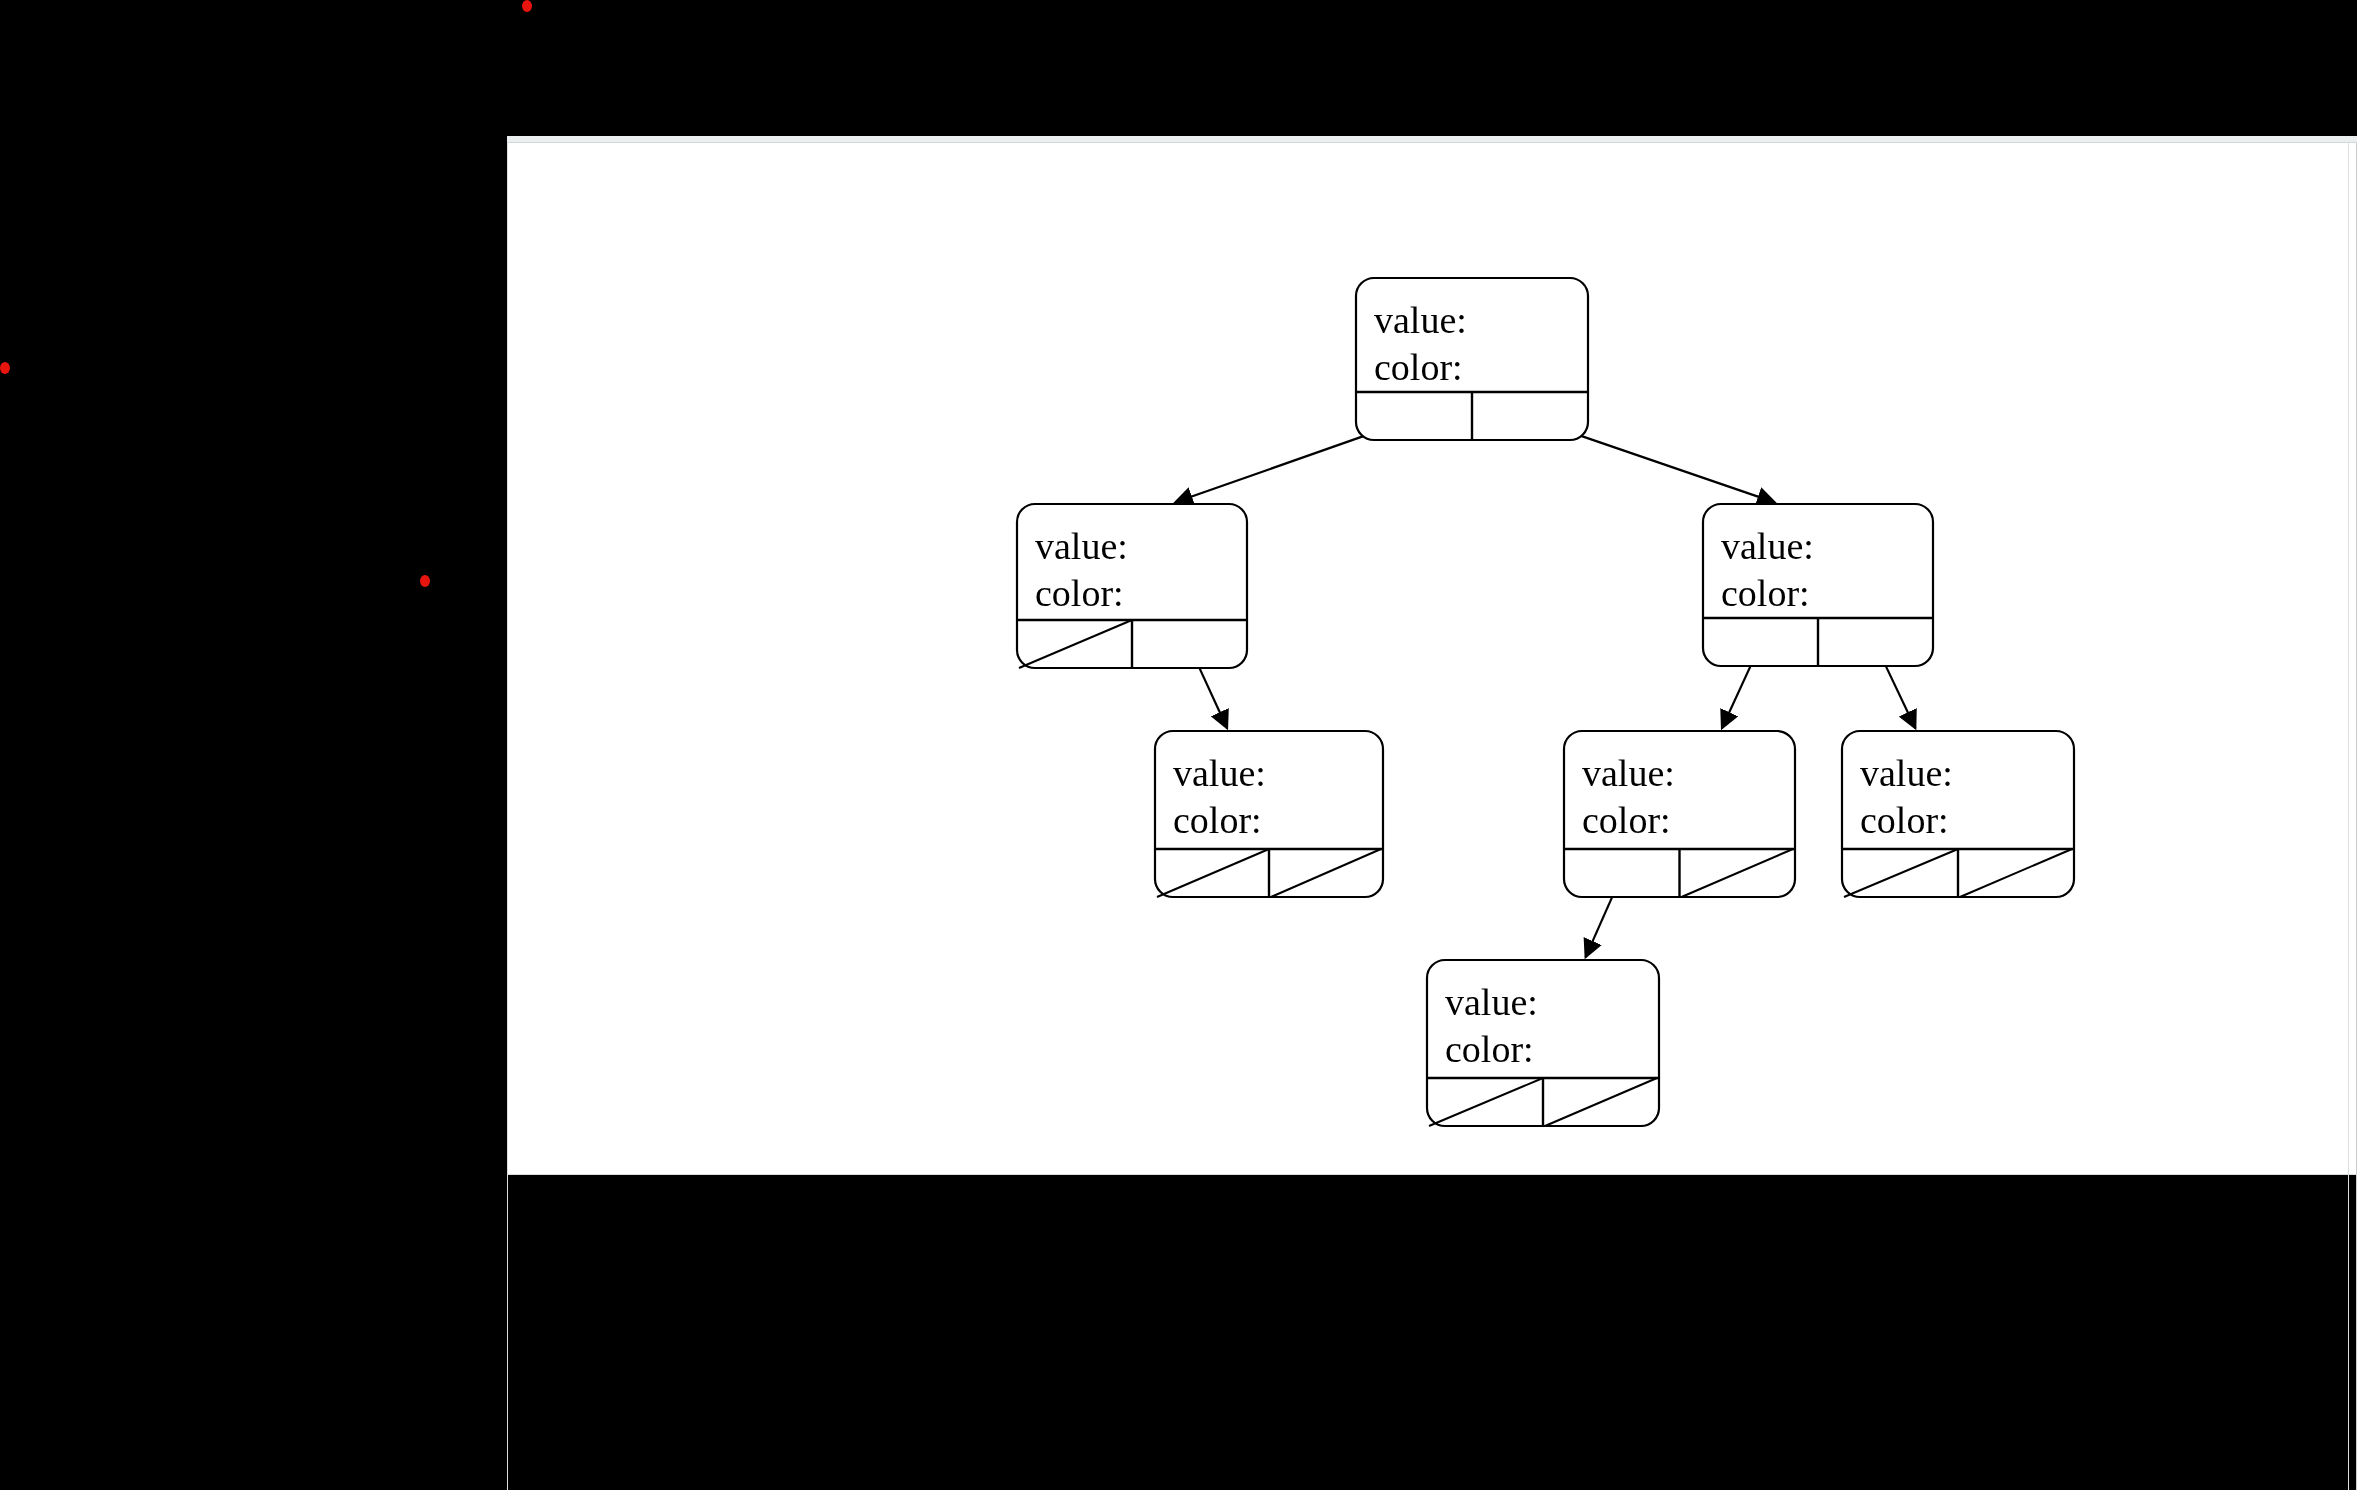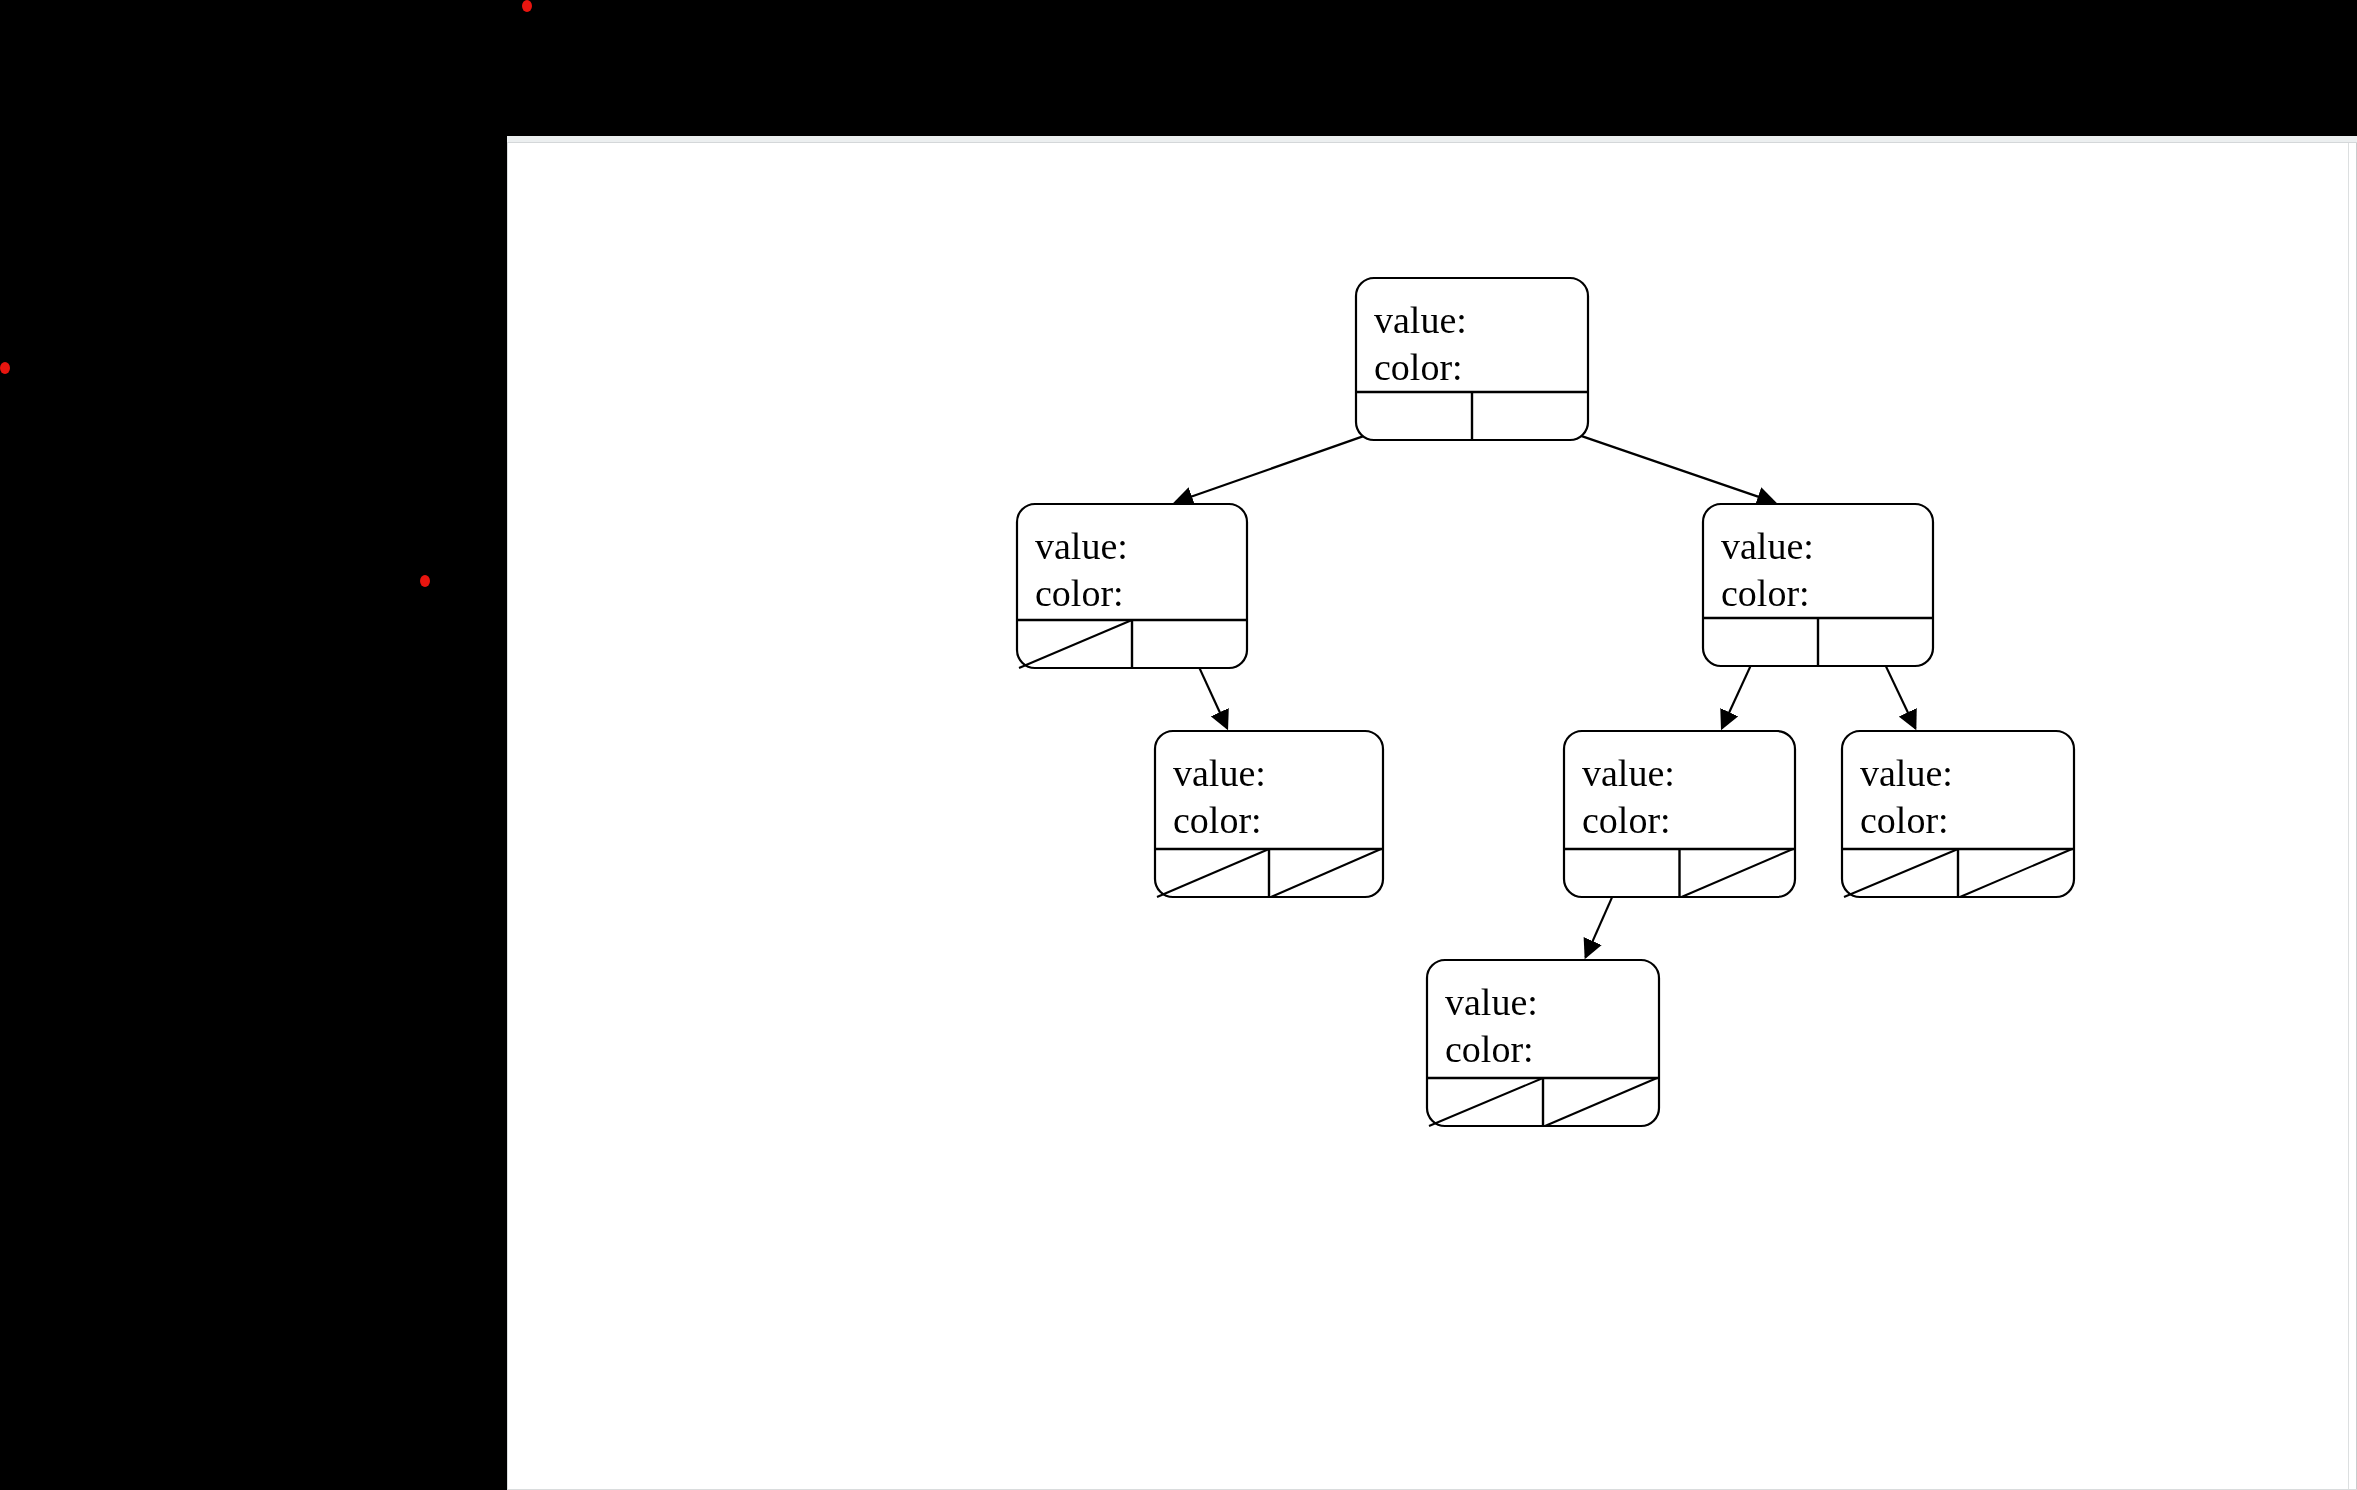--- a/index.html
+++ b/index.html
@@ -16,21 +16,21 @@
   
   .backdrop{
     position:absolute;left:0;top:0;width:2357px;height:1490px;
     background:#000000;
   }
 
   
   .viewer-panel{
     position:absolute;
     left:507px;top:136px;
-    width:1850px;height:1354px;
+    width:1850px;height:1039px;
     background:#ffffff;
     box-sizing:border-box;
   }
   .viewer-topstrip{
     position:absolute;left:0;top:0;width:100%;height:7px;
     background:#eceff0;
     border-bottom:1px solid #d4d7d9;
     box-sizing:border-box;
   }
   .viewer-leftrule{

